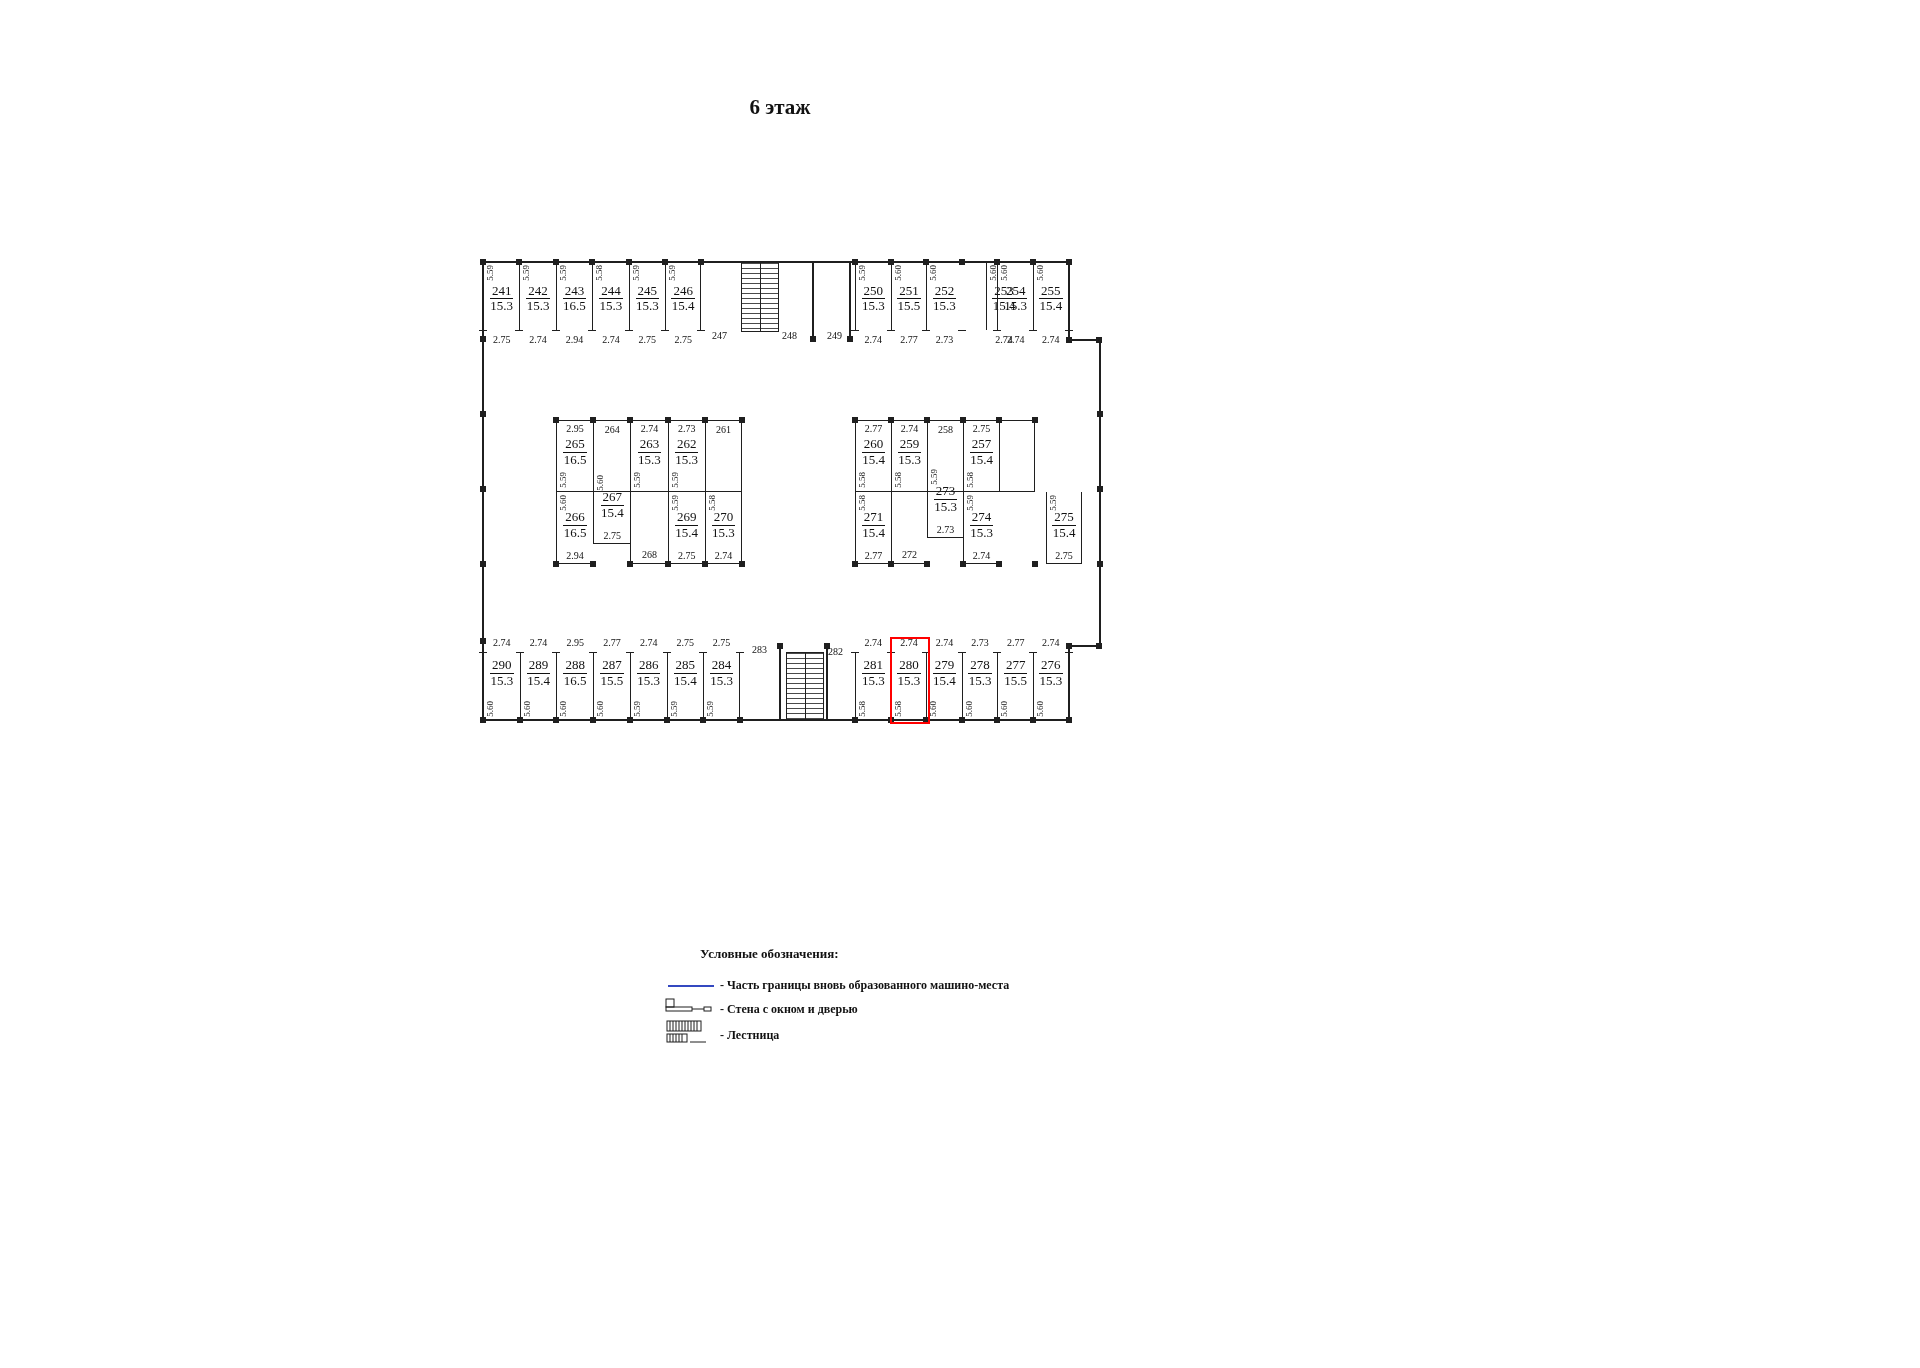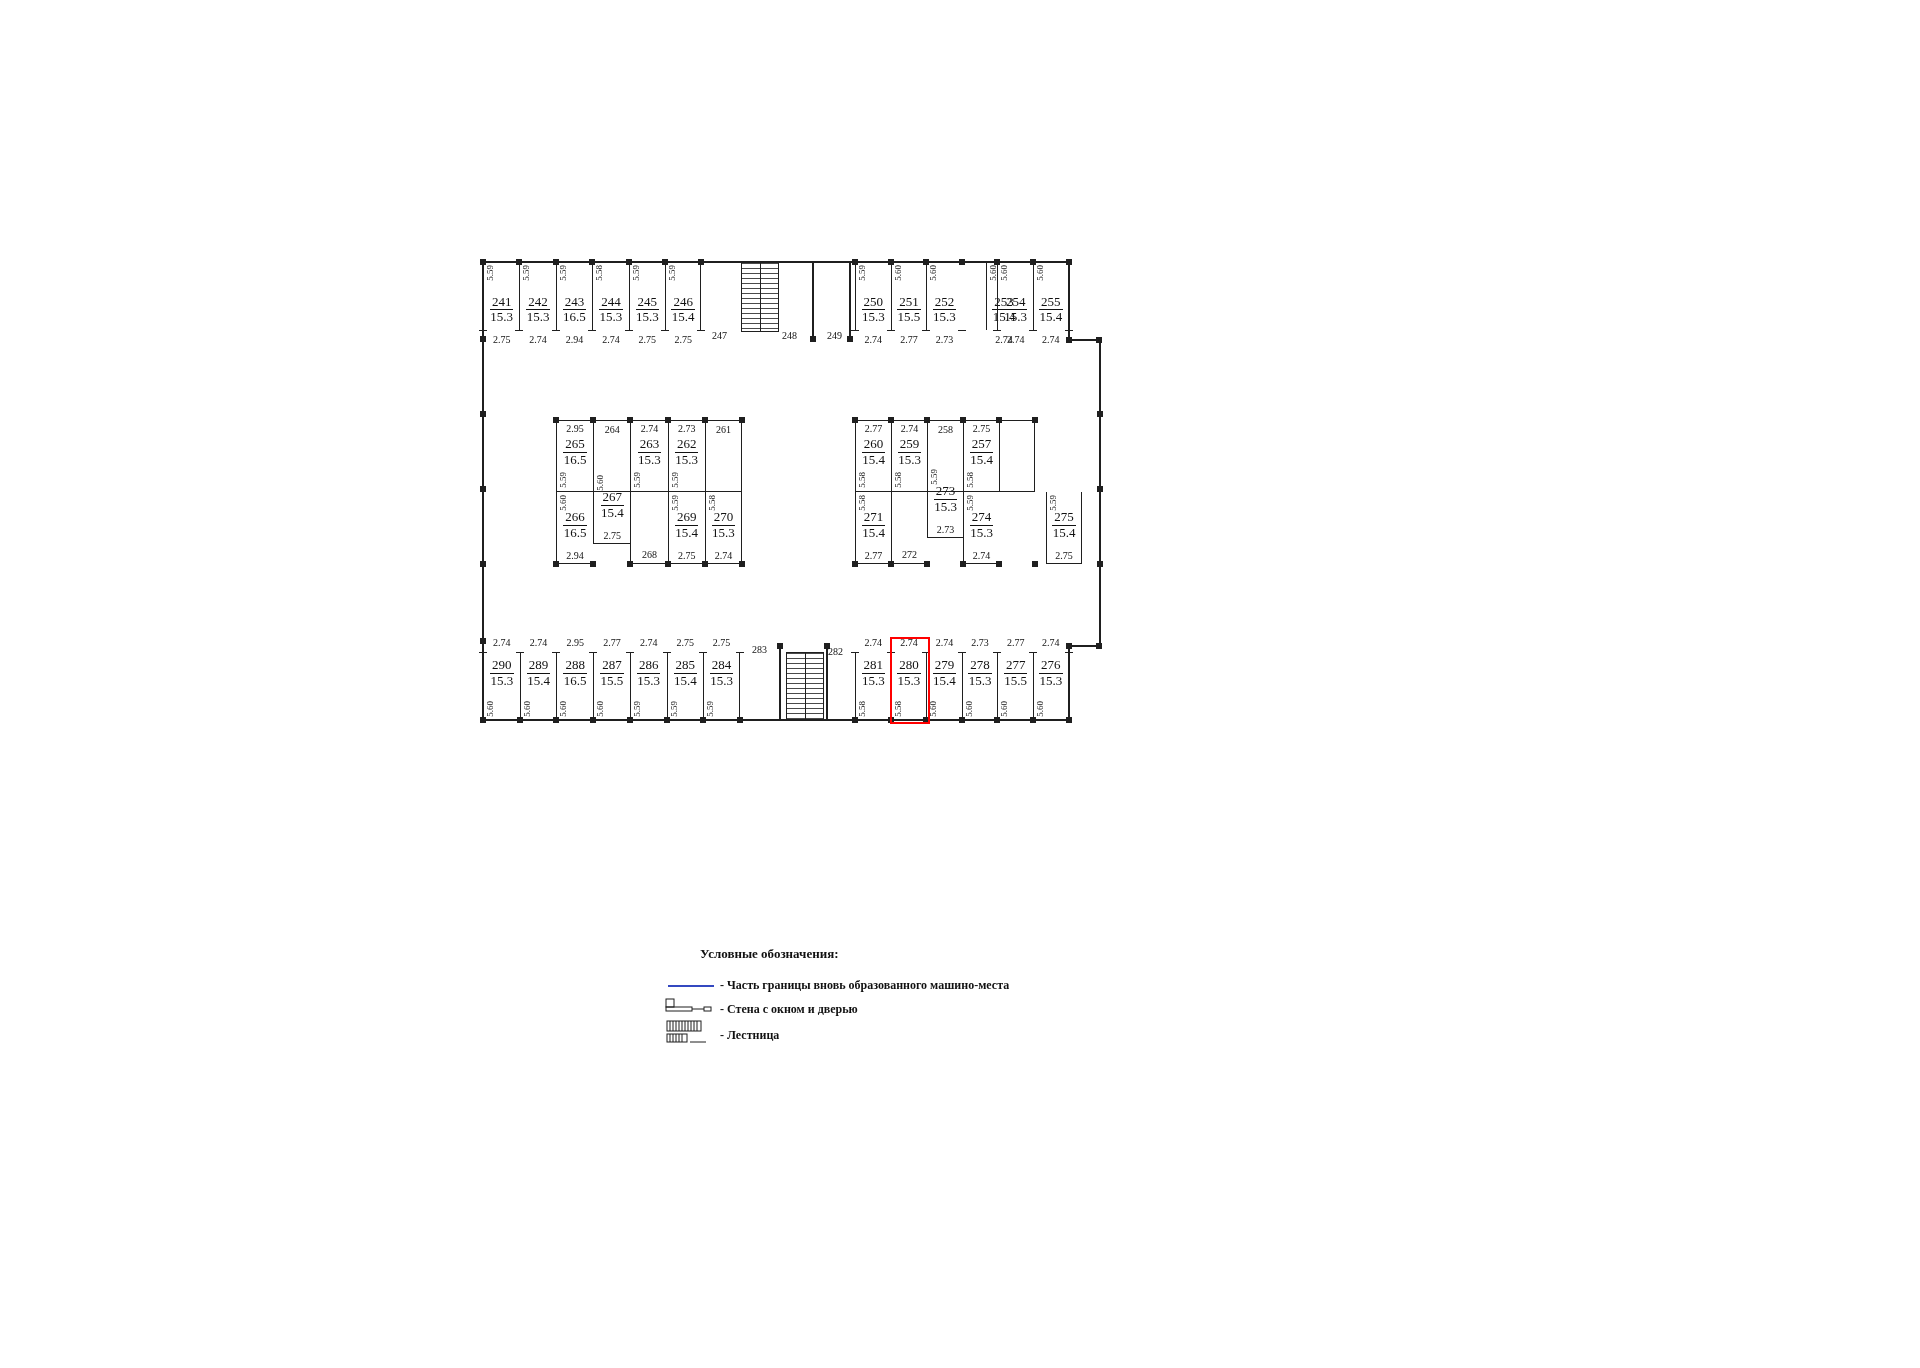--- a/index.html
+++ b/index.html
@@ -28,21 +28,21 @@
          background:repeating-linear-gradient(to bottom,#4a4a4a 0 1px,transparent 1px 5px);}
   .stair::after{content:'';position:absolute;left:50%;top:0;bottom:0;width:1px;background:var(--line);}
   .freelabel{position:absolute;font-size:10px;line-height:10px;}
   .cell{position:absolute;box-sizing:border-box;border-left:1px solid var(--line);}
   .cell.last{border-right:1px solid var(--line);}
   .cell.grid.top{border-top:1px solid var(--line);border-bottom:1px solid var(--line);}
   .cell.grid.bottom{border-bottom:1px solid var(--line);}
   .frac{position:absolute;left:0;right:0;text-align:center;font-size:13px;line-height:1.12;}
   .frac .num{display:inline-block;border-bottom:1px solid #111;padding:0 2px;}
   .frac .area{display:block;}
-  .frac.low{bottom:5px;}
+  .frac.low{bottom:16px;}
   .frac.high{top:6px;}
   .frac.midtop{top:16px;}
   .frac.mid{top:18px;}
   .vdim{position:absolute;left:1px;font-size:9px;line-height:10px;
         writing-mode:vertical-rl;transform:rotate(180deg);}
   .vdim.top{top:3px;}
   .vdim.bottom{bottom:3px;}
   .wdim{position:absolute;left:-6px;right:-6px;text-align:center;font-size:10px;line-height:11px;}
   .wdim.below{bottom:-15px;}
   .wdim.above{top:-15px;}
@@ -69,20 +69,21 @@
   .watermark{position:absolute;left:58px;top:1008px;display:flex;align-items:center;gap:12px;}
   .wm-text{font-family:"Liberation Sans",sans-serif;font-weight:bold;font-size:45px;
            color:var(--wm);letter-spacing:1px;}
 </style>
 </head>
 <body>
 
 <div class="page">
 
 
+  <div class="subtitle">6 этаж</div>
 
   <div id="plan" class="plan">
       <div class="wall" style="left: 482px; top: 261px; width: 588px; height: 2px;"></div>
       <div class="wall" style="left: 482px; top: 261px; width: 2px; height: 460px;"></div>
       <div class="wall" style="left: 482px; top: 719px; width: 588px; height: 2px;"></div>
       <div class="wall" style="left: 1068px; top: 261px; width: 2px; height: 80px;"></div>
       <div class="wall" style="left: 1068px; top: 339px; width: 33px; height: 2px;"></div>
       <div class="wall" style="left: 1099px; top: 339px; width: 2px; height: 308px;"></div>
       <div class="wall" style="left: 1068px; top: 645px; width: 33px; height: 2px;"></div>
       <div class="wall" style="left: 1068px; top: 645px; width: 2px; height: 76px;"></div>

